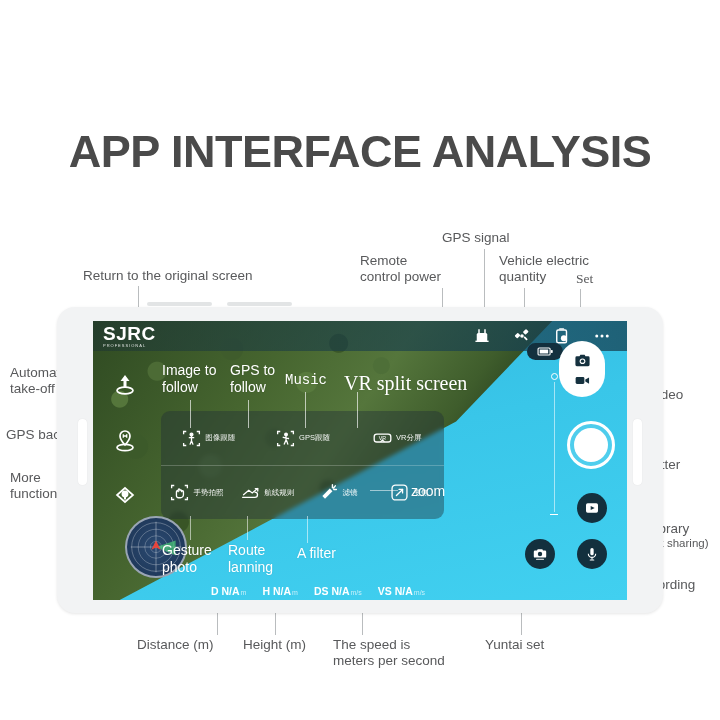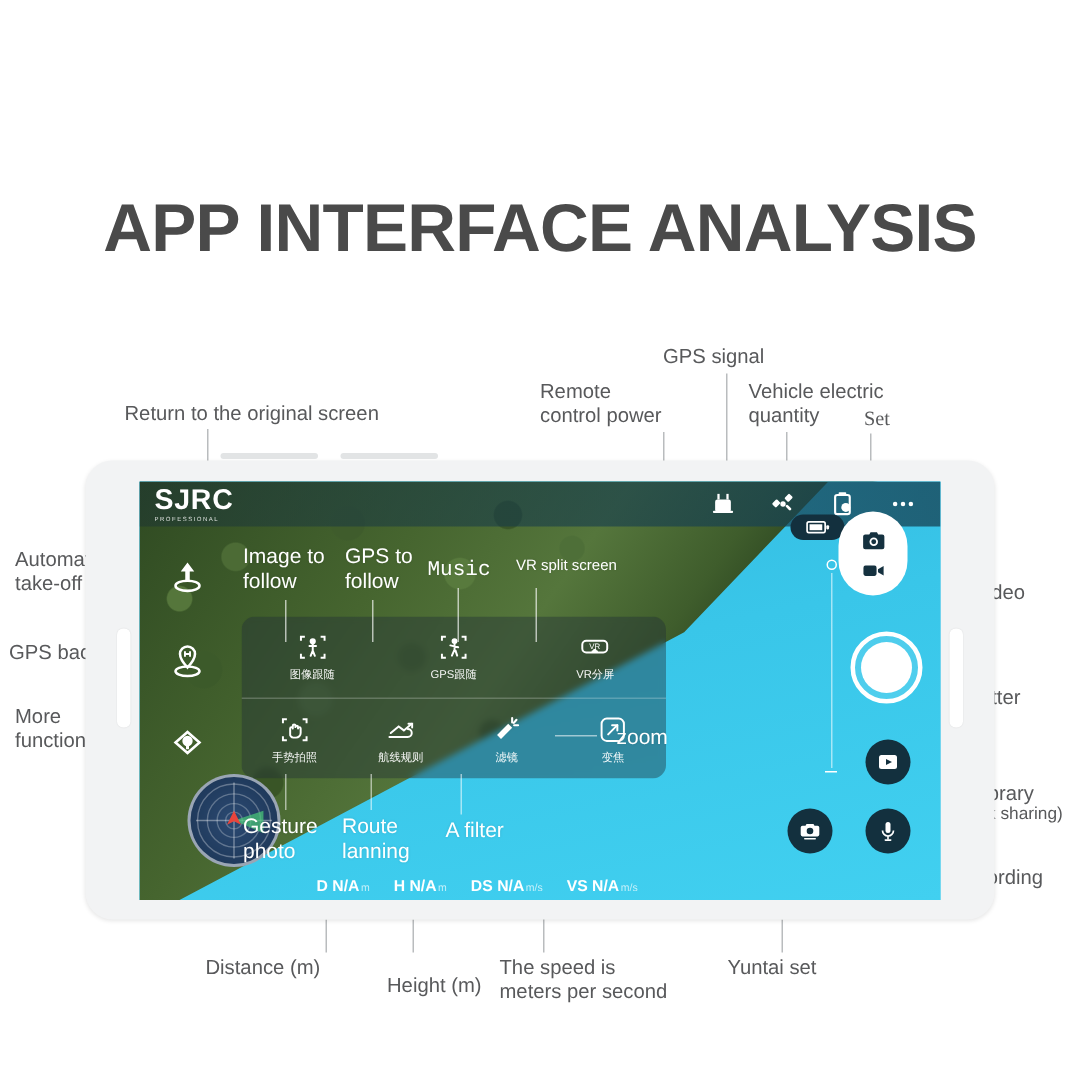--- a/index.html
+++ b/index.html
@@ -120,21 +120,21 @@
   .menu-panel {
     position:absolute; left:68px; top:90px;
     width:283px; height:108px;
     background: rgba(33,48,56,.42);
     border-radius: 9px;
     backdrop-filter: blur(2px);
   }
   .menu-row { display:flex; height:54px; }
   .menu-row + .menu-row { border-top:1px solid rgba(255,255,255,.22); }
   .menu-cell {
-    flex:1; display:flex; flex-direction:column; align-items:center;
+    flex:1; display:flex; align-items:center;
     justify-content:center; gap:3px; color:#fff;
   }
   .menu-cell .ic { width:21px; height:21px; }
   .menu-cell .lbl { font-size:7.5px; opacity:.95; font-family:"Liberation Sans", sans-serif;}
 
   
   .radar {
     position:absolute; left:32px; bottom:22px;
     width:62px; height:62px; border-radius:50%;
     background: radial-gradient(circle, #2b4a72 0%, #203a5c 70%, #1b3150 100%);
@@ -240,21 +240,21 @@
   <div class="callout" style="left:612px; top:521px;">Media library</div>
   <div class="callout sub" style="left:612px; top:537px;">(One-click sharing)</div>
   <div class="leader h" style="left:593px; top:528px; width:17px;"></div>
 
   <div class="callout" style="left:612px; top:577px;">The recording</div>
   <div class="leader h" style="left:593px; top:584px; width:17px;"></div>
 
   <div class="callout" style="left:137px; top:637px;">Distance (m)</div>
   <div class="leader v" style="left:217px; top:613px; height:22px;"></div>
 
-  <div class="callout" style="left:258px; top:637px;margin-top:12px;">Height (m)</div>
+  <div class="callout" style="left:243px; top:637px;">Height (m)</div>
   <div class="leader v" style="left:275px; top:613px; height:22px;"></div>
 
   <div class="callout" style="left:333px; top:637px;">The speed is
 meters per second</div>
   <div class="bracket" style="left:320px; top:600px; width:85px; height:12px;"></div>
   <div class="leader v" style="left:362px; top:612px; height:23px;"></div>
 
   <div class="callout" style="left:485px; top:637px;">Yuntai set</div>
   <div class="leader v" style="left:521px; top:613px; height:22px;"></div>
 
@@ -489,21 +489,21 @@
 follow</div>
   <div class="leader v" style="left:190px; top:400px; height:28px; background:rgba(255,255,255,.65);"></div>
 
   <div class="callout white" style="left:230px; top:362px; font-size:14px;">GPS to
 follow</div>
   <div class="leader v" style="left:248px; top:400px; height:28px; background:rgba(255,255,255,.65);"></div>
 
   <div class="callout white" style="left:285px; top:372px; font-size:14px;font-family:Liberation Mono, monospace;">Music</div>
   <div class="leader v" style="left:305px; top:392px; height:36px; background:rgba(255,255,255,.65);"></div>
 
-  <div class="callout white" style="left:344px; top:372px; font-size:10px;">VR split screen</div>
+  <div class="callout white" style="left:344px; top:372px; font-size:20px;font-family:Liberation Serif, serif;">VR split screen</div>
   <div class="leader v" style="left:357px; top:392px; height:36px; background:rgba(255,255,255,.65);"></div>
 
   <div class="callout white" style="left:162px; top:542px; font-size:14px;">Gesture
 photo</div>
   <div class="leader v" style="left:190px; top:516px; height:24px; background:rgba(255,255,255,.55);"></div>
 
   <div class="callout white" style="left:228px; top:542px; font-size:14px;">Route
 lanning</div>
   <div class="leader v" style="left:247px; top:516px; height:24px; background:rgba(255,255,255,.55);"></div>
 

